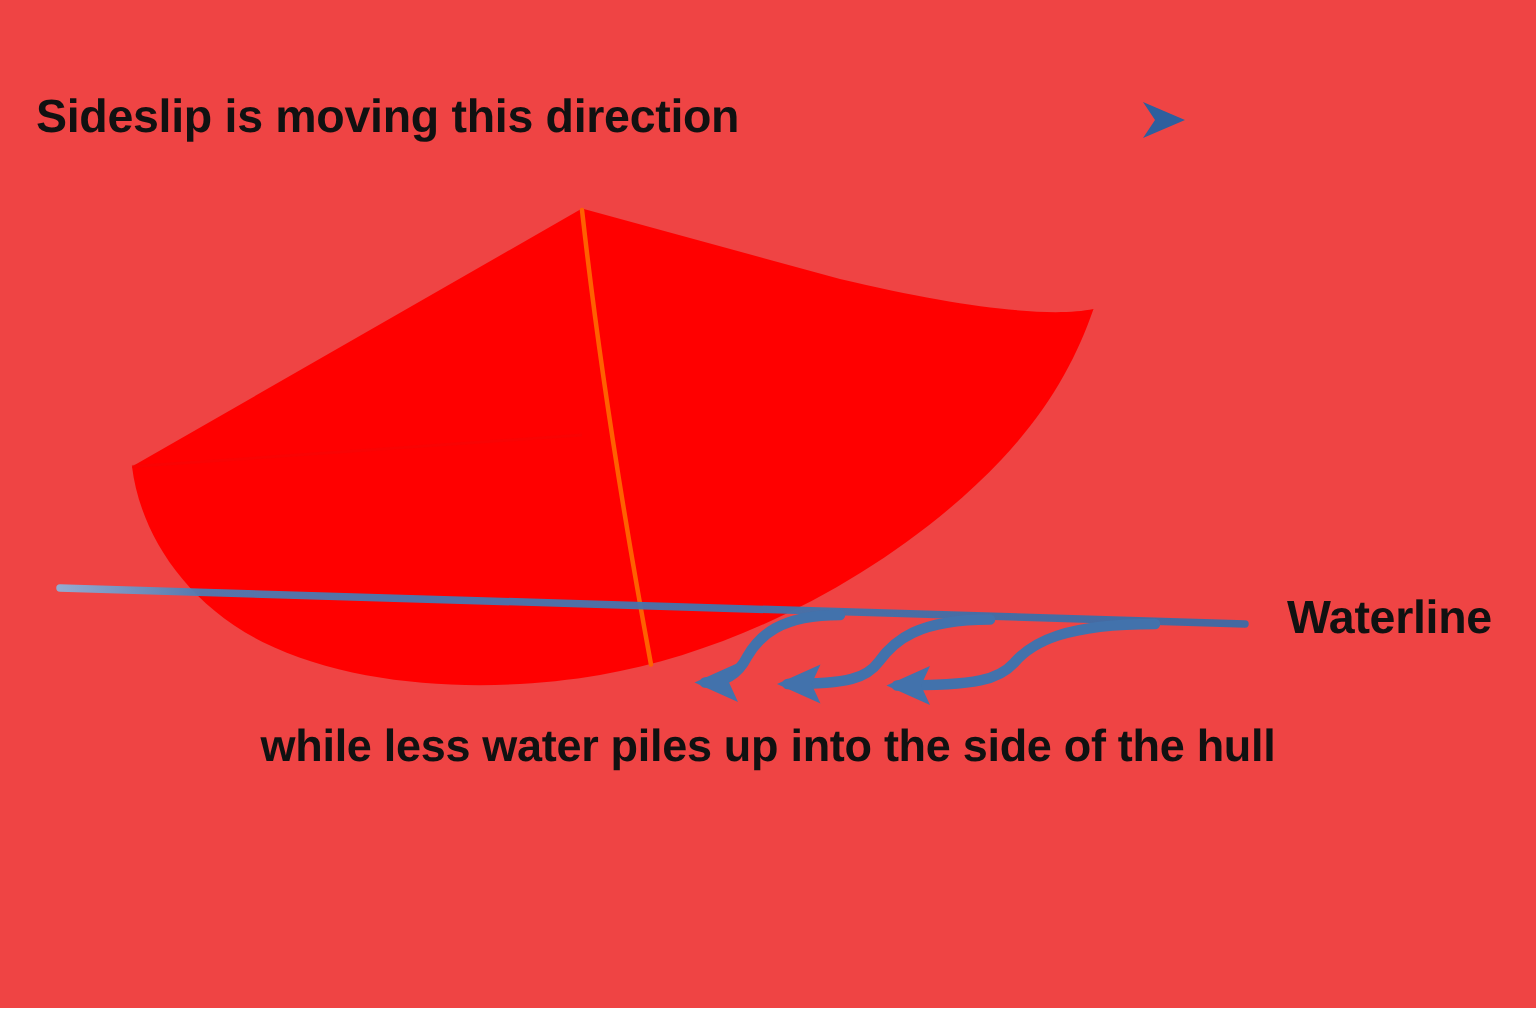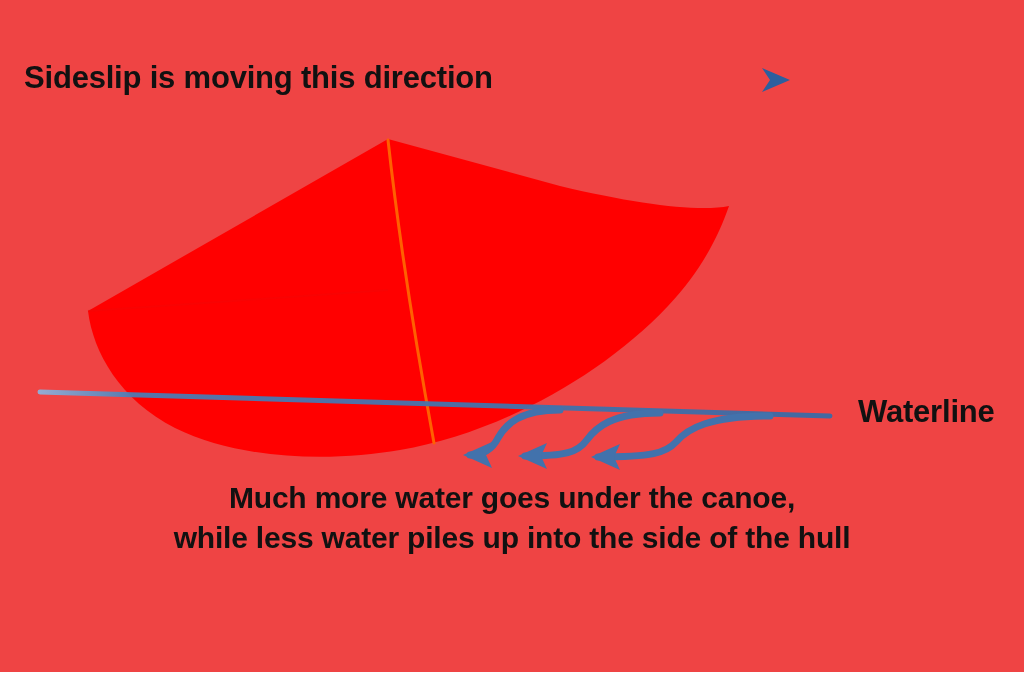--- a/index.html
+++ b/index.html
@@ -120,17 +120,16 @@
       <path d="M 518 456 L 547 443 L 541 456 L 547 469 Z"></path>
       <path d="M 591 457 L 620 444 L 614 457 L 620 470 Z"></path>
     </g>
   </svg>
 
   <div class="txt" id="sideslip-label">Sideslip is moving this direction</div>
 
   <div class="txt" id="waterline-label">Waterline</div>
 
   <div id="caption">
-    <span class="cap-line">Much more water goes under the canoe,</span>
     <span class="cap-line">while less water piles up into the side of the hull</span>
   </div>
 
 </div>
 
 </body></html>

